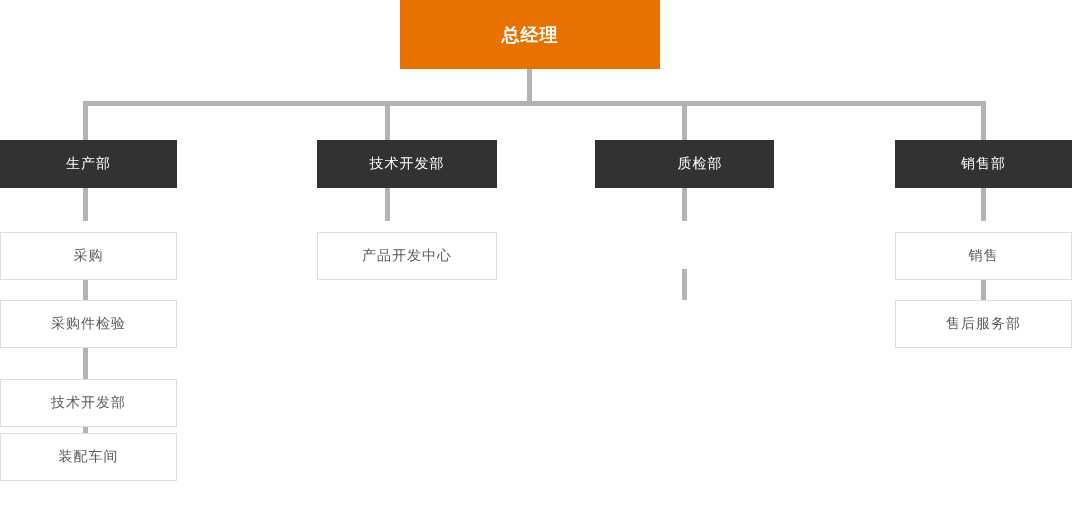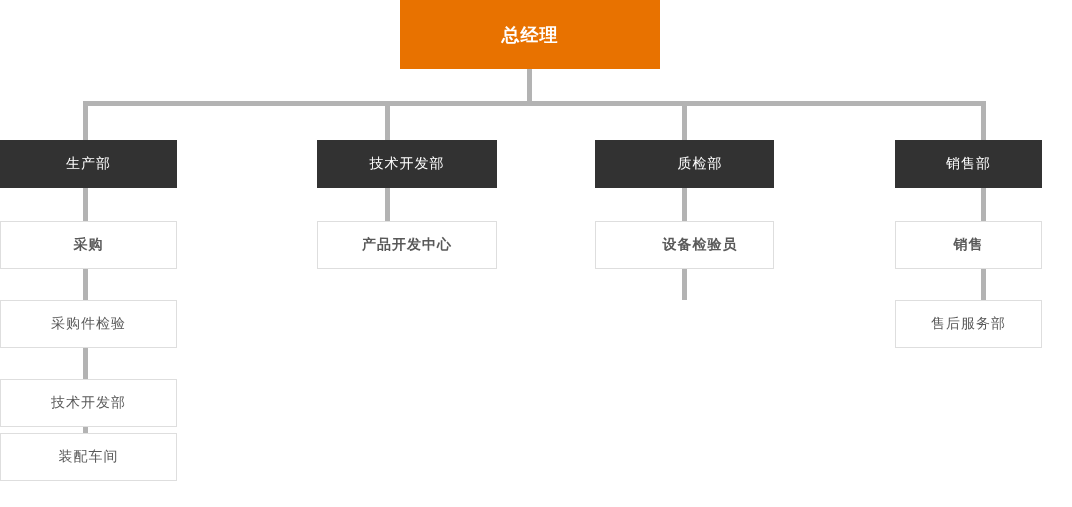--- a/index.html
+++ b/index.html
@@ -24,22 +24,22 @@
   
   .node{position:absolute;display:flex;align-items:center;justify-content:center;
         box-sizing:border-box;text-align:center;letter-spacing:1px;}
   .root{left:400px;top:0;width:260px;height:69px;background:#e87200;color:#ffffff;
         font-size:18px;font-weight:bold;}
   .dept{top:140px;height:48px;background:#323232;color:#ffffff;font-size:14px;text-align:right;}
   .child{height:48px;background:#ffffff;border:1px solid #dedede;color:#595959;font-size:14px;}
   .c1{left:0;width:177px;}
   .c2{left:297px;width:180px;margin-left:20px;}
   .c3{left:595px;width:179px;padding-left:31px;}
-  .c4{left:895px;width:147px;}
-  .r1{top:221px;font-weight:bold;}
+  .c4{left:895px;width:177px;}
+  .r1{top:232px;}
   .r2{top:300px;}
   .r3{top:379px;}
   .r4{top:433px;}
 </style>
 </head>
 <body>
 
 <div class="chart">
 
   <div class="vline trunk"></div>
@@ -69,18 +69,17 @@
   <div class="node dept c3">质检部</div>
   <div class="node dept c4">销售部</div>
 
   <div class="node child c1 r1">采购</div>
   <div class="node child c1 r2">采购件检验</div>
   <div class="node child c1 r3">技术开发部</div>
   <div class="node child c1 r4">装配车间</div>
 
   <div class="node child c2 r1">产品开发中心</div>
 
-  <div class="node child c3 r1">设备检验员</div>
 
   <div class="node child c4 r1">销售</div>
   <div class="node child c4 r2">售后服务部</div>
 
 </div>
 
 </body></html>

